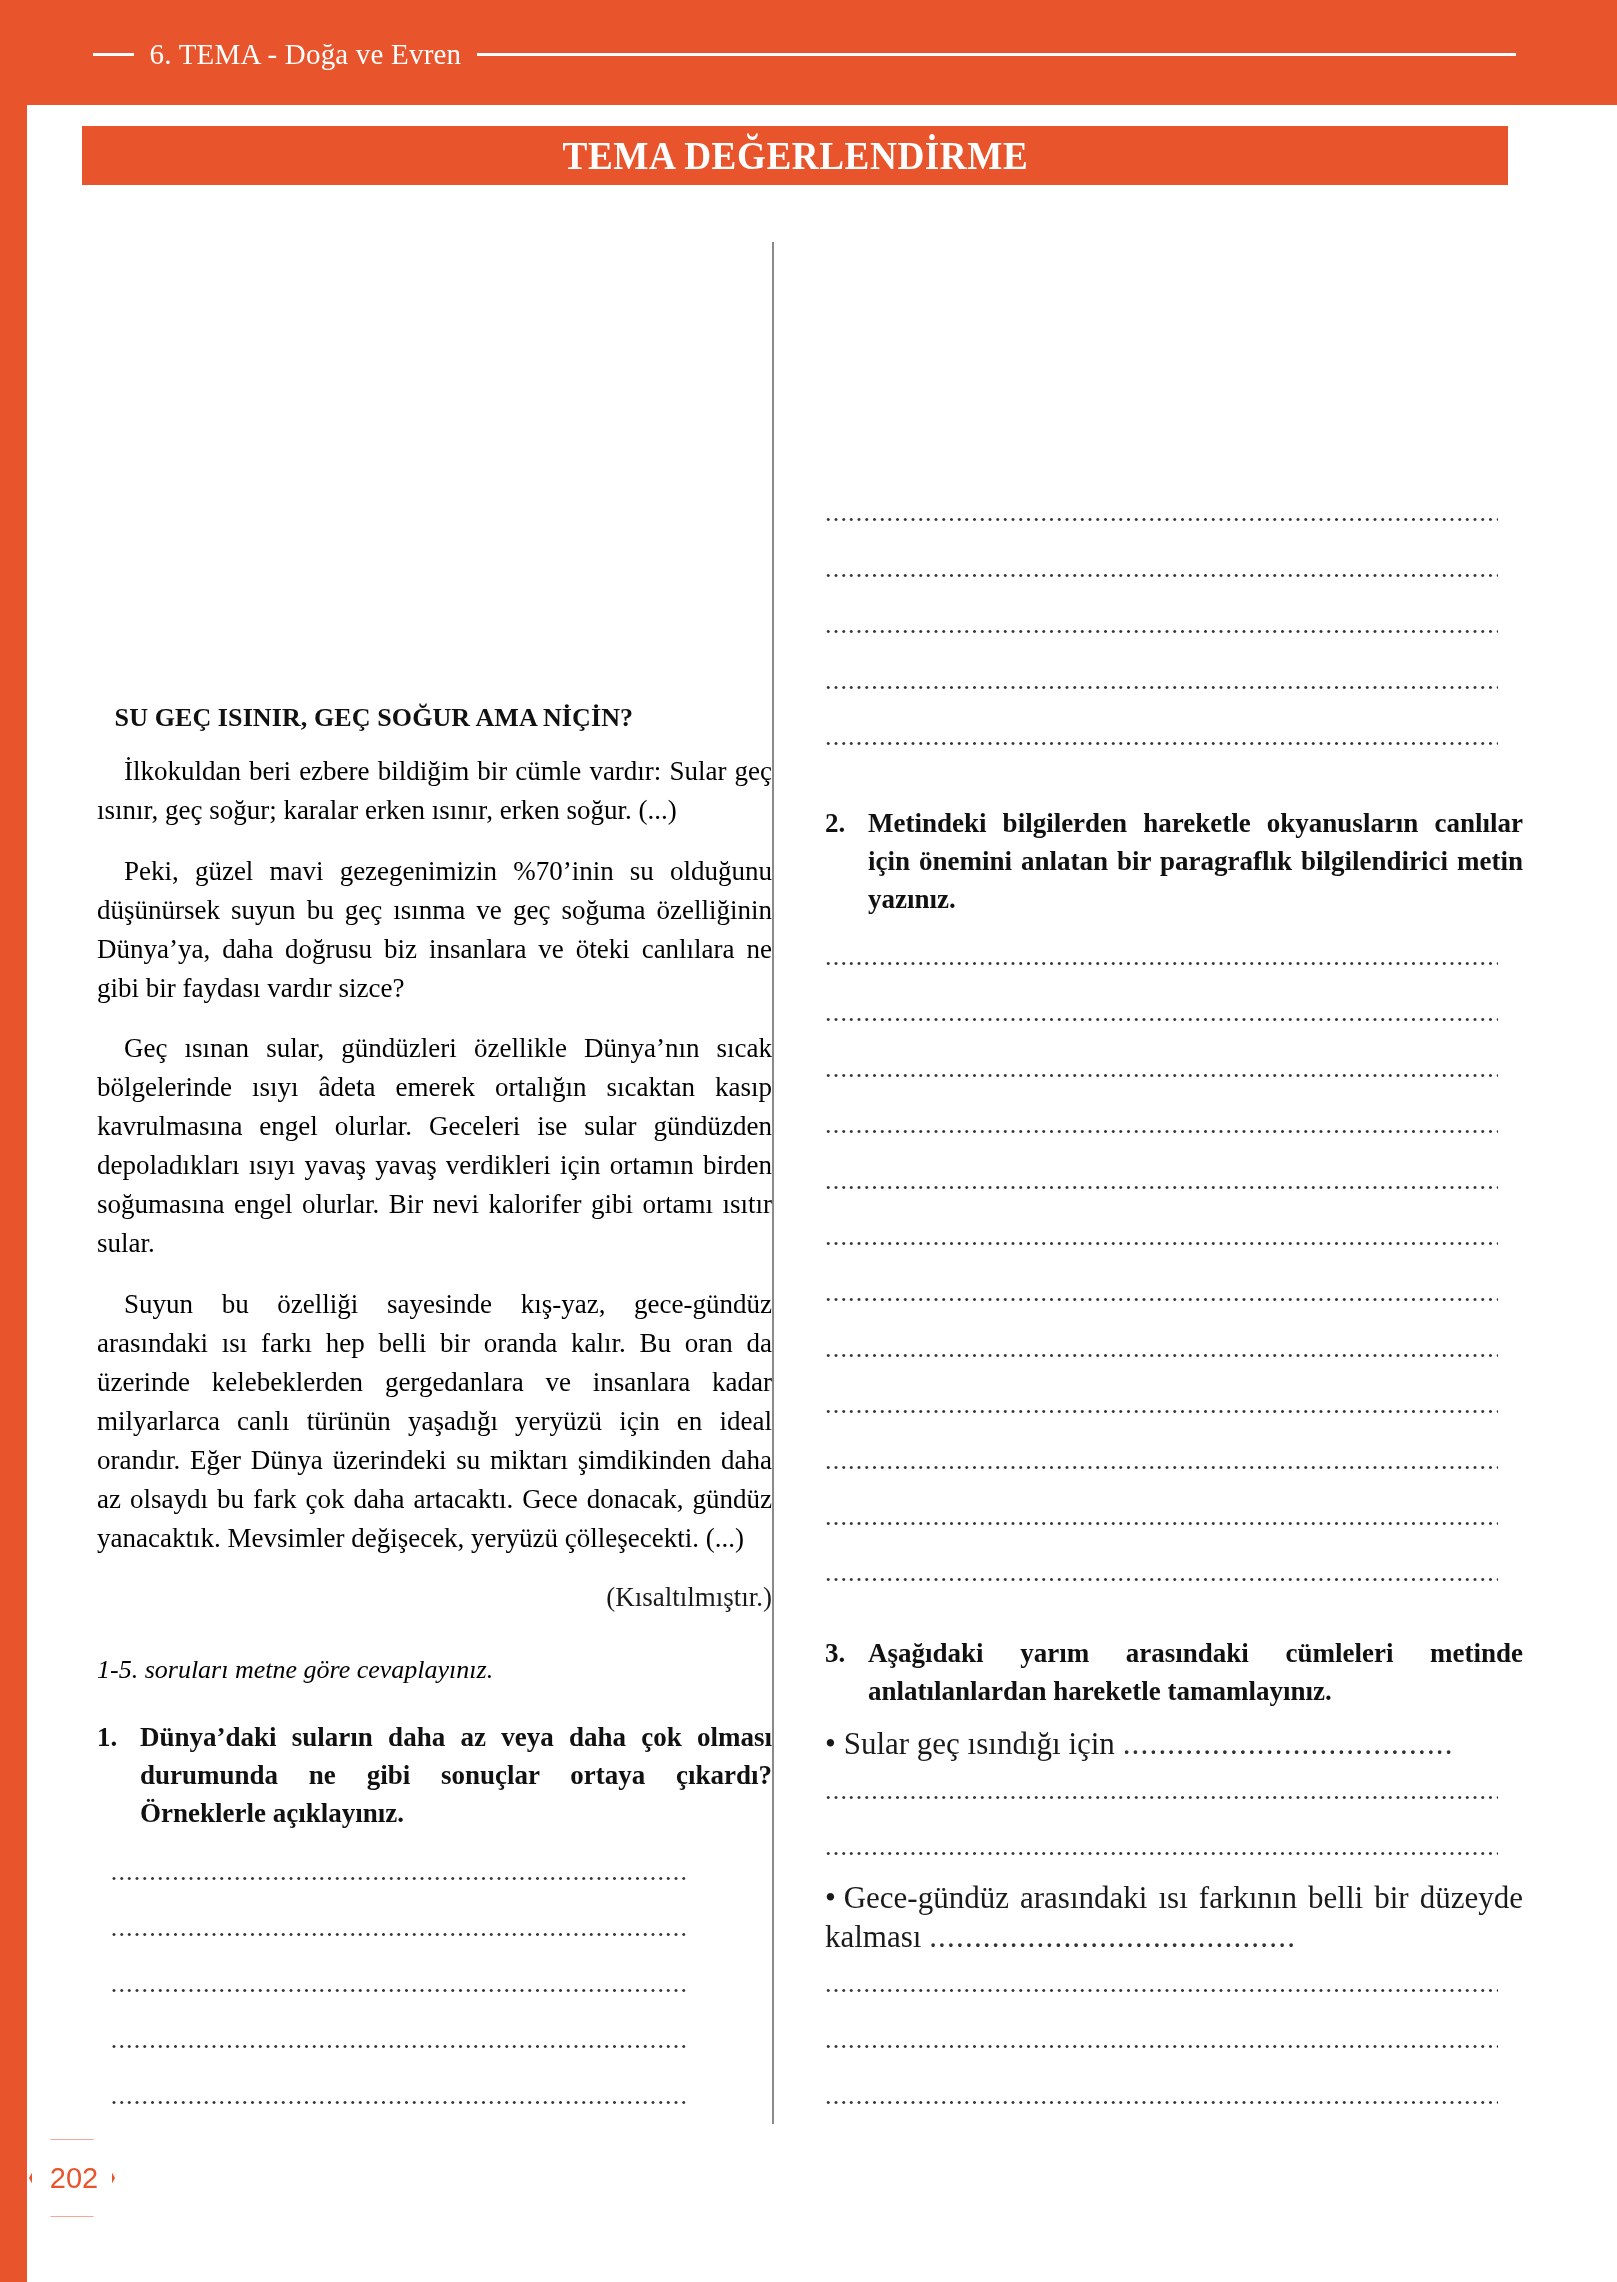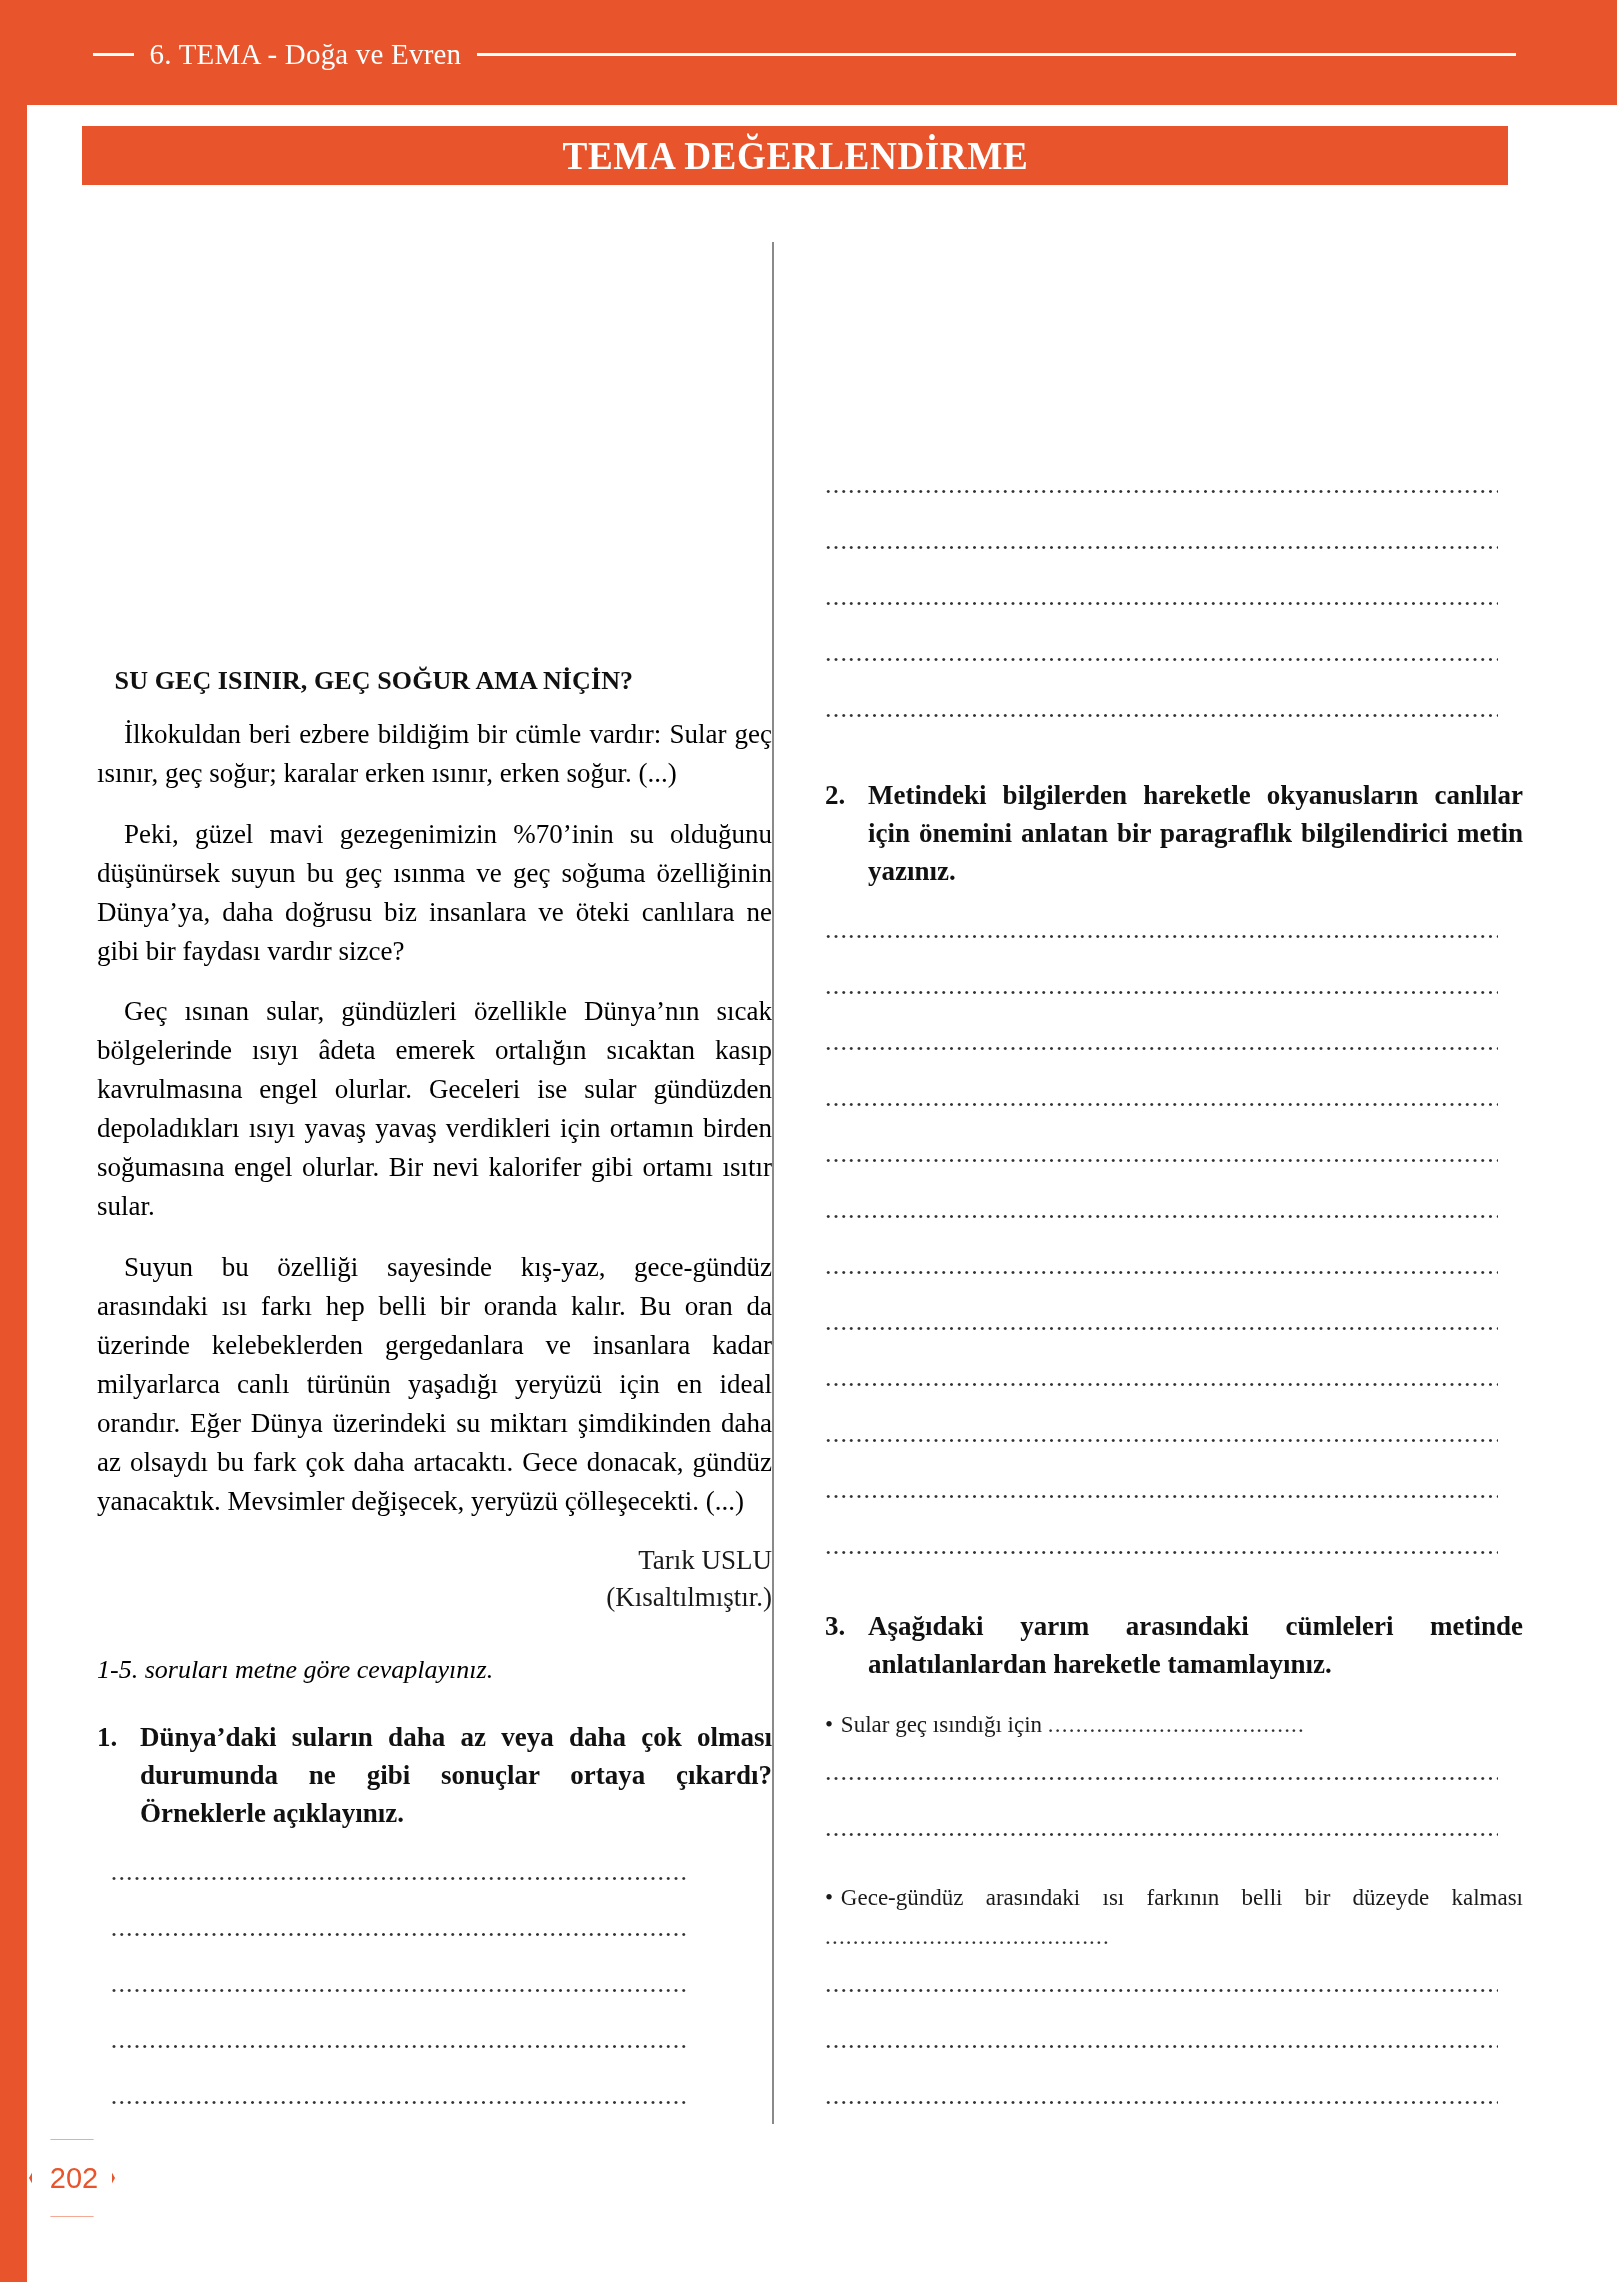--- a/index.html
+++ b/index.html
@@ -192,25 +192,25 @@
     width: 624px;
   }
   .dots-right {
     width: 673px;
   }
 
   .dotline-block { margin-top: 11.7px; }
 
   
   .bullet-row {
-    font-size: 23px;
+    font-size: 31px;
     line-height: 39px;
     color: #1a1a1a;
     text-align: justify;
-    margin-top: 22px;
+    margin-top: 3px;
   }
   .bullet-row .bdot { margin-right: 7.8px; }
   .bullet-inline-dots {
     letter-spacing: 1.2px;
     color: #333;
   }
 
   
   .page-badge {
     position: absolute;
@@ -273,21 +273,20 @@
     <div class="col-left">
 
       <div class="article-heading">SU GEÇ ISINIR, GEÇ SOĞUR AMA NİÇİN?</div>
 
       <p class="para">İlkokuldan beri ezbere bildiğim bir cümle vardır: Sular geç ısınır, geç soğur; karalar erken ısınır, erken soğur. (...)</p>
       <p class="para">Peki, güzel mavi gezegenimizin %70’inin su olduğunu düşünürsek suyun bu geç ısınma ve geç soğuma özelliğinin Dünya’ya, daha doğrusu biz insanlara ve öteki canlılara ne gibi bir faydası vardır sizce?</p>
       <p class="para">Geç ısınan sular, gündüzleri özellikle Dünya’nın sıcak bölgelerinde ısıyı âdeta emerek ortalığın sıcaktan kasıp kavrulmasına engel olurlar. Geceleri ise sular gündüzden depoladıkları ısıyı yavaş yavaş verdikleri için ortamın birden soğumasına engel olurlar. Bir nevi kalorifer gibi ortamı ısıtır sular.</p>
       <p class="para">Suyun bu özelliği sayesinde kış-yaz, gece-gündüz arasındaki ısı farkı hep belli bir oranda kalır. Bu oran da üzerinde kelebeklerden gergedanlara ve insanlara kadar milyarlarca canlı türünün yaşadığı yeryüzü için en ideal orandır. Eğer Dünya üzerindeki su miktarı şimdikinden daha az olsaydı bu fark çok daha artacaktı. Gece donacak, gündüz yanacaktık. Mevsimler değişecek, yeryüzü çölleşecekti. (...)</p>
 
       <div class="attribution">
-        <div>Tarık USLU</div>
         <div>(Kısaltılmıştır.)</div>
       </div>
 
       <div class="instruction">1-5. soruları metne göre cevaplayınız.</div>
 
       <div class="question">
         <span class="qnum">1.</span>
         <span class="qtext">Dünya’daki suların daha az veya daha çok olması durumunda ne gibi sonuçlar ortaya çıkardı? Örneklerle açıklayınız.</span>
       </div>
 

